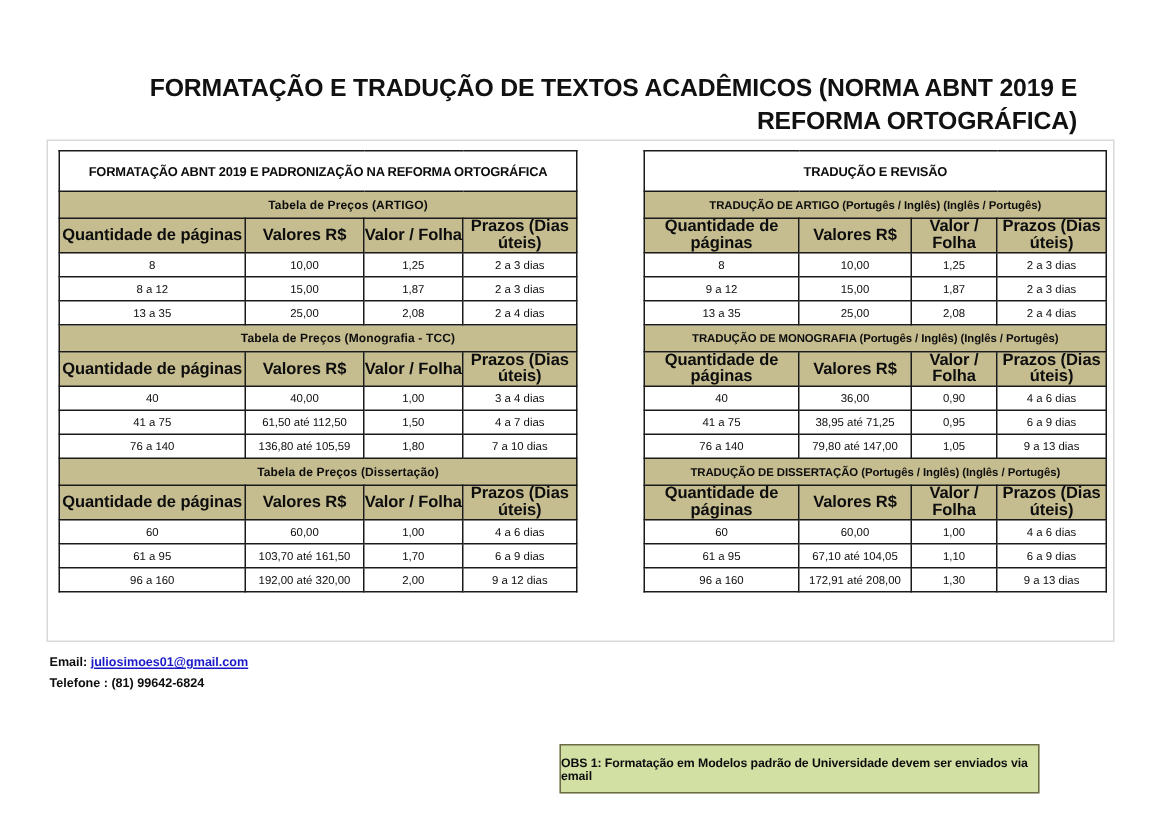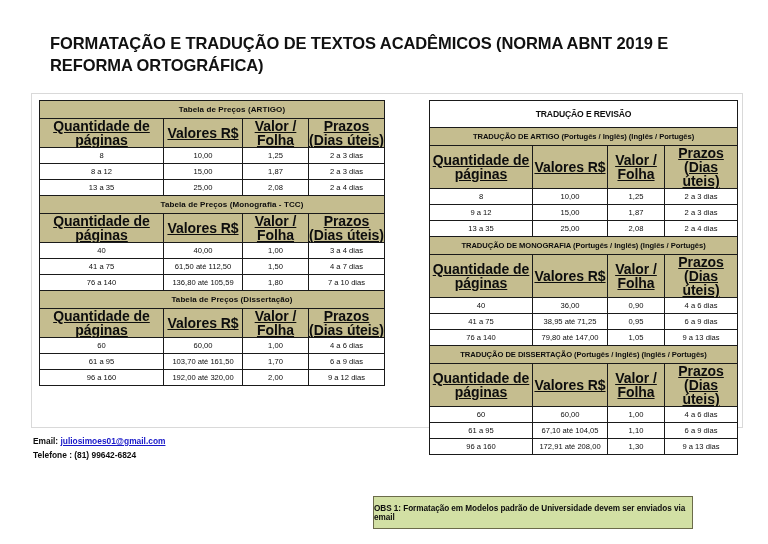--- a/index.html
+++ b/index.html
@@ -21,23 +21,23 @@
     left: 0; top: 0;
     width: 768px;
     height: 544px;
     background: #ffffff;
   }
 
   
   .doc-title {
     position: absolute;
     left: 50px;
-    top: 32px;
+    top: 48px;
     width: 668px;
-    text-align: left;
+    text-align: right;
     font-weight: bold;
     font-size: 16.5px;
     line-height: 22px;
     letter-spacing: -0.1px;
     color: #111111;
   }
 
   
   .tables-area {
     position: absolute;
@@ -95,24 +95,23 @@
     font-size: 7.6px;
     height: 17px;
     letter-spacing: -0.05px;
     margin-left: 37px;
   }
 
   
   .colhead td {
     background: #c5bd8f;
     font-weight: bold;
-    font-size: 14px;
+    font-size: 11px;
     height: 16px;
     letter-spacing: -0.05px;
-    text-decoration: underline;
   }
 
   .datarow td { height: 15px; font-size: 7.6px; }
 
   
   .obs-bar {
     position: absolute;
     left: 341px;
     top: 402px;
     width: 320px;
@@ -155,20 +154,23 @@
   <div class="tables-area">
 
     <table class="tbl tbl-left">
       <colgroup>
         <col style="width:124px">
           <col style="width:79px">
           <col style="width:66px">
           <col style="width:76px">
       </colgroup>
       <tbody>
+        <tr class="sec-title">
+          <td colspan="4">FORMATAÇÃO ABNT 2019 E PADRONIZAÇÃO NA REFORMA ORTOGRÁFICA</td>
+        </tr>
 
         <tr class="band">
           <td colspan="4">Tabela de Preços (ARTIGO)</td>
         </tr>
         <tr class="colhead">
           <td>Quantidade de páginas</td>
           <td>Valores R$</td>
           <td>Valor / Folha</td>
           <td>Prazos (Dias úteis)</td>
         </tr>

